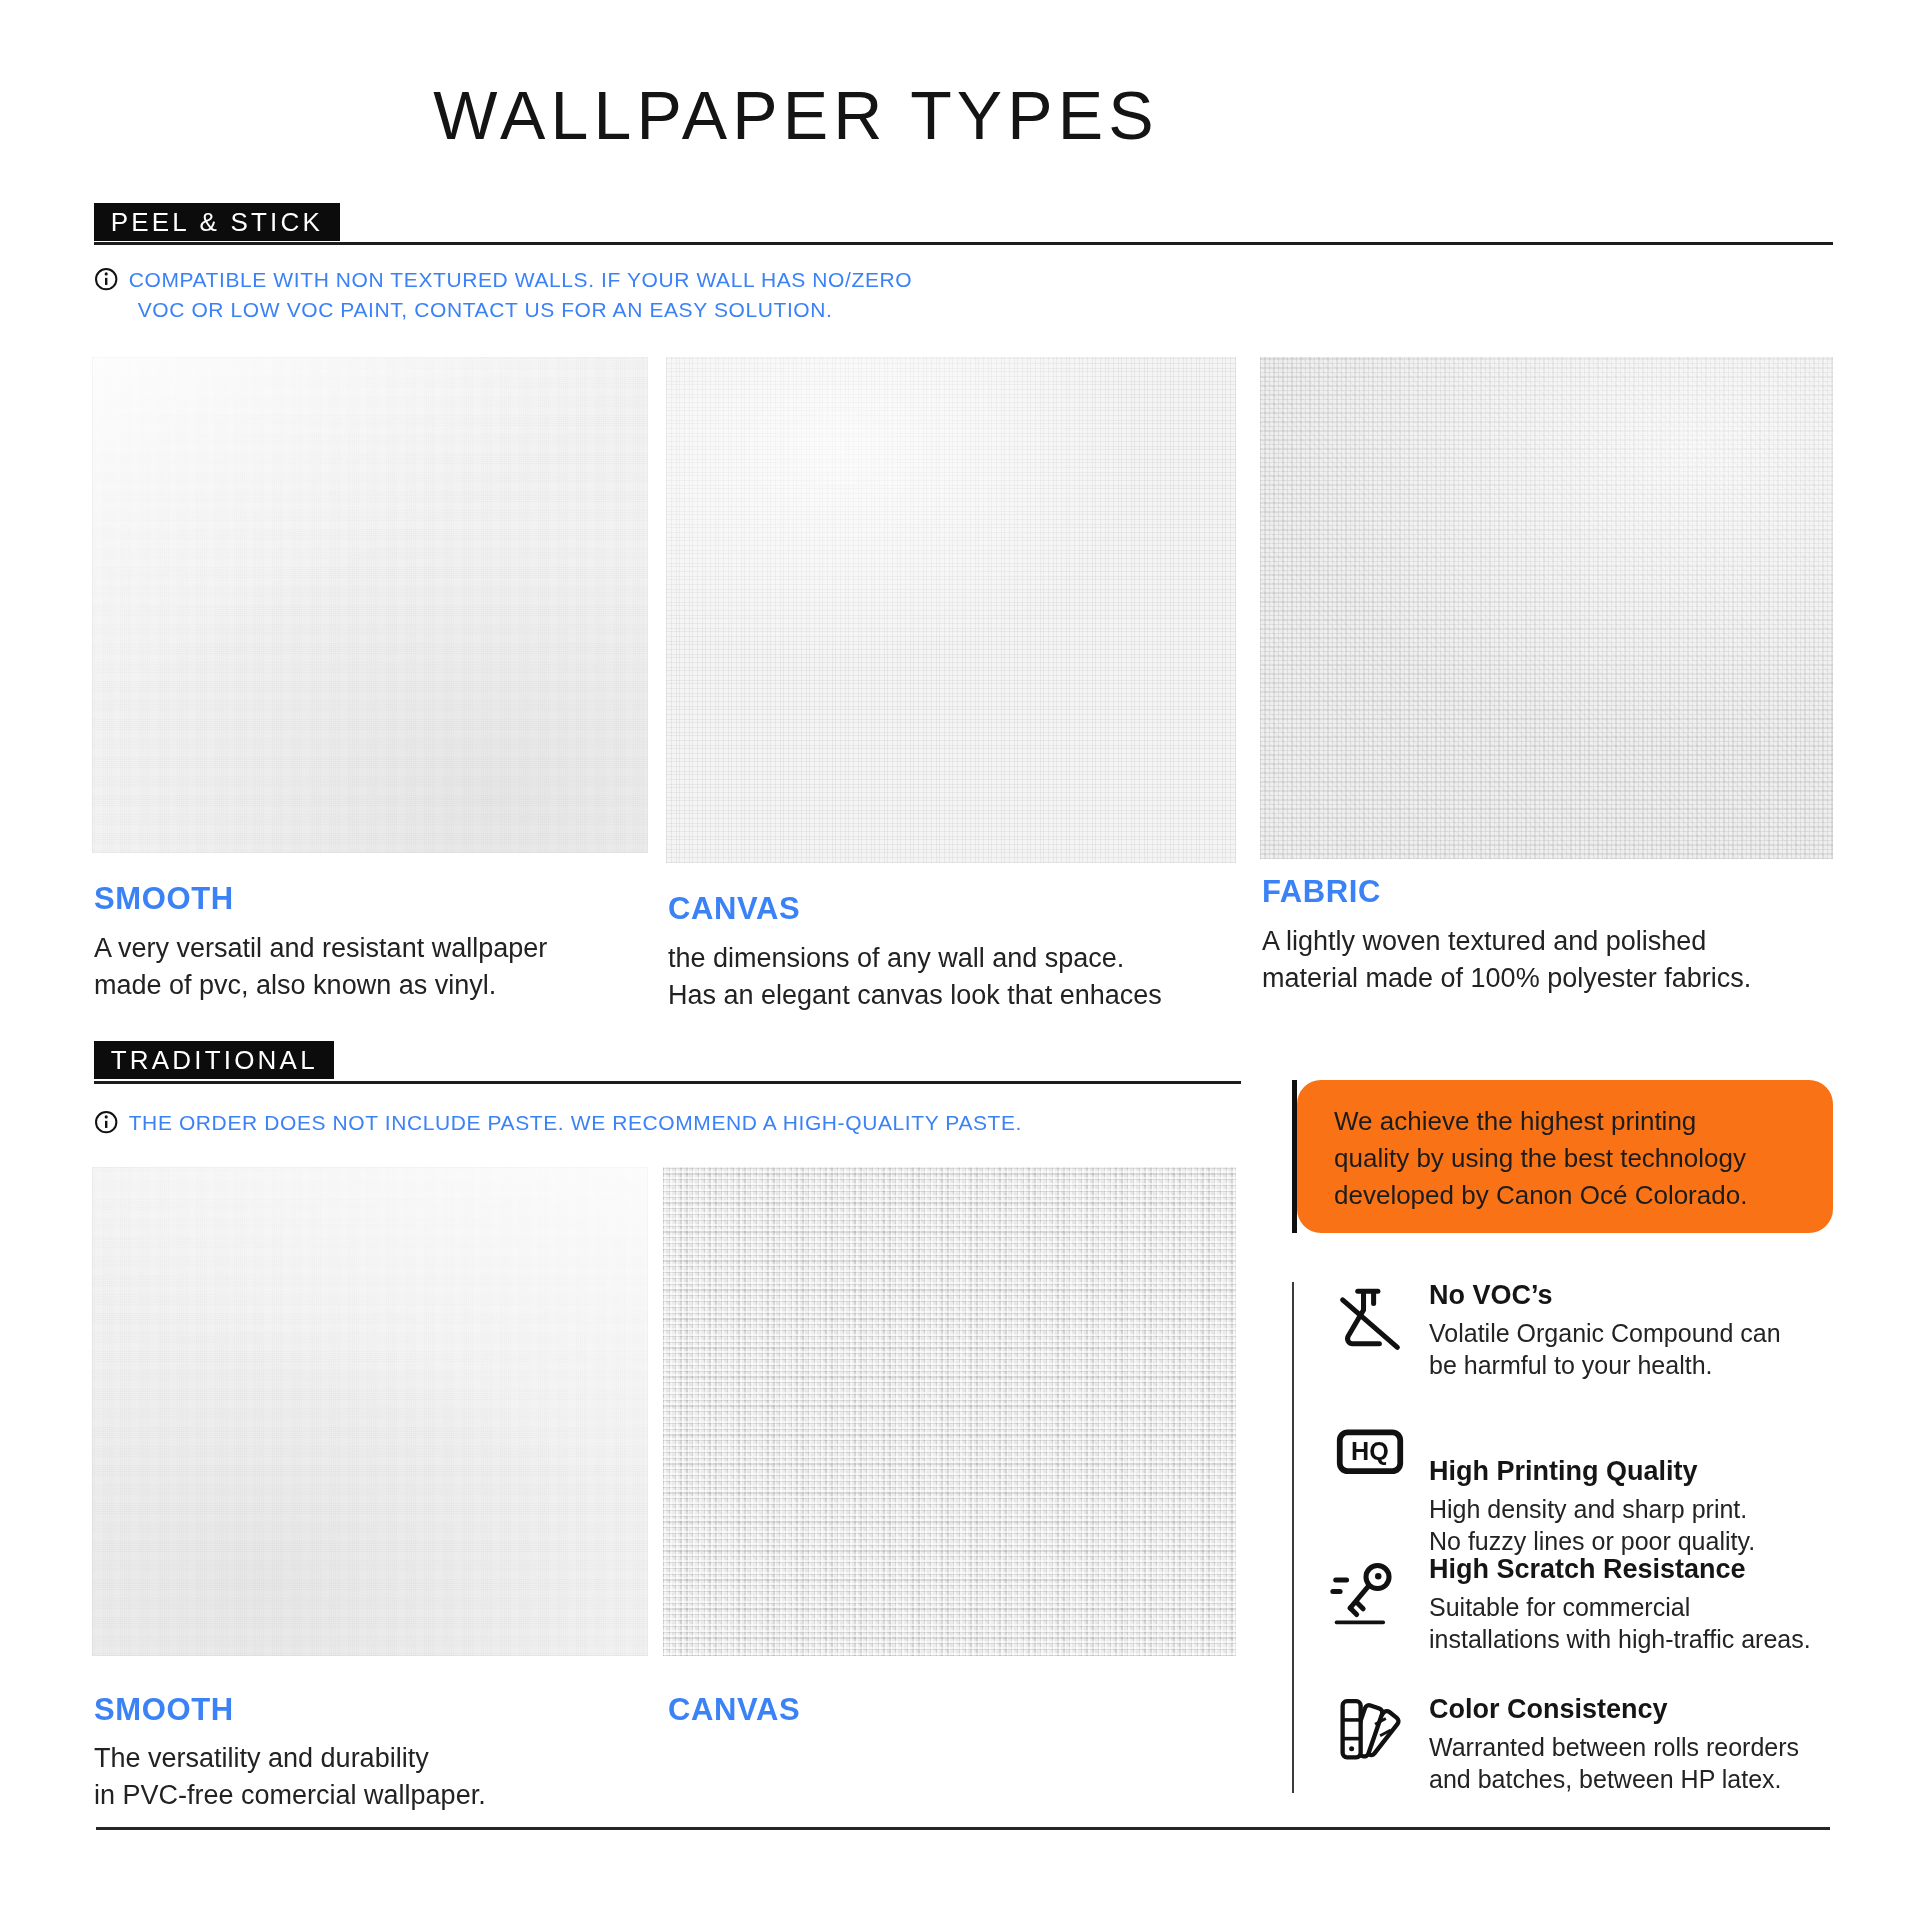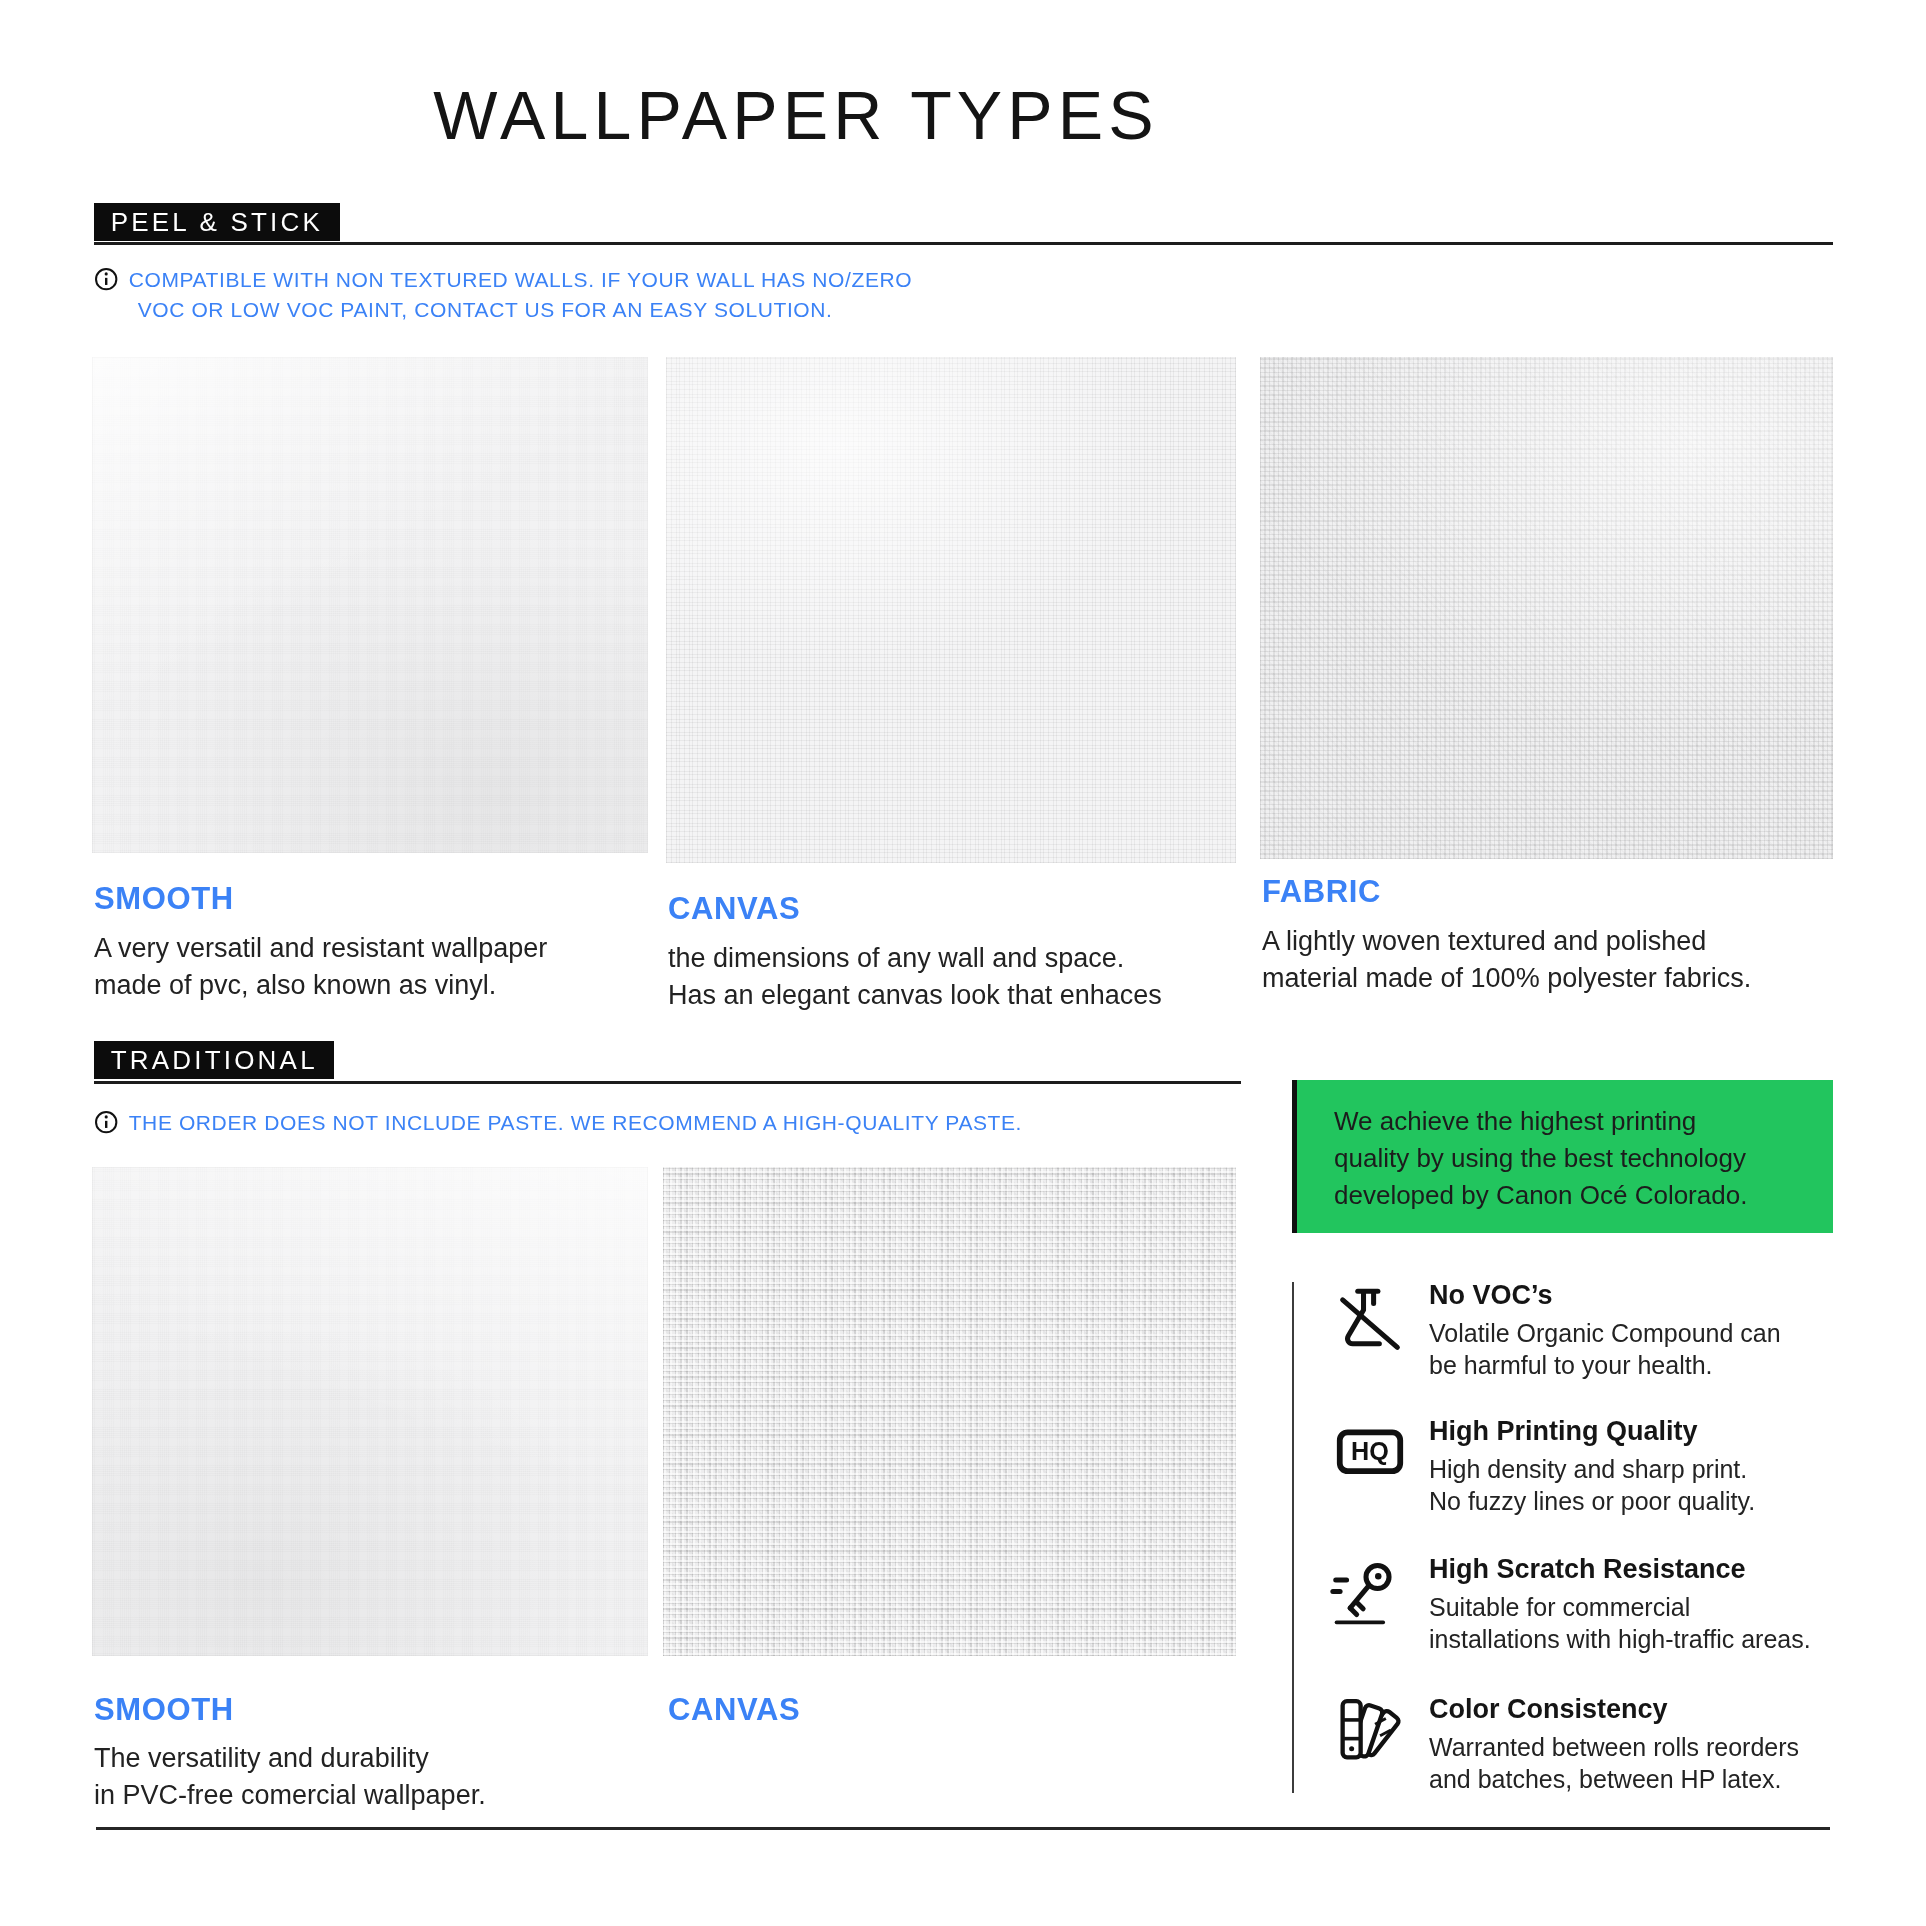--- a/index.html
+++ b/index.html
@@ -46,21 +46,21 @@
   .tex-canvas2{background:
     repeating-linear-gradient(0deg, rgba(0,0,0,0.09) 0 1.3px, rgba(255,255,255,0.55) 1.3px 3.2px, rgba(0,0,0,0) 3.2px 5.8px),
     repeating-linear-gradient(90deg, rgba(0,0,0,0.09) 0 1.3px, rgba(255,255,255,0.55) 1.3px 3.2px, rgba(0,0,0,0) 3.2px 5.8px),
     repeating-linear-gradient(45deg, rgba(0,0,0,0.03) 0 2.6px, rgba(0,0,0,0) 2.6px 7px),
     #ededee;}
 
   .sw-title{font-size:31px;font-weight:600;letter-spacing:0.6px;color:#3b82f6;}
   .sw-desc{font-size:27px;line-height:37px;font-weight:400;color:#222222;}
 
   .qbar{background:#101010;}
-  .qbox{background:#22c55e;}
+  .qbox{background:#f97316;border-radius:24px;}
   .qbox-text{font-size:26px;line-height:37px;color:#1c1c1c;padding:23px 26px 0 37px;}
 
   .vline{background:#3c3c3c;}
 
   .feat-icon{width:72px;height:72px;}
   .feat-title{font-size:27px;font-weight:600;color:#151515;}
   .feat-desc{font-size:25px;line-height:32px;color:#232323;margin-top:6.4px;}
 </style>
 </head>
 <body>
@@ -158,21 +158,21 @@
       <div>be harmful to your health.</div>
     </div>
   </div>
 
   <div class="abs feat-icon" style="left:1334px;top:1415px;">
     <svg width="72" height="72" viewBox="0 0 100 100">
       <rect x="8" y="24" width="84" height="54" rx="11" fill="none" stroke="#111" stroke-width="8"></rect>
       <text x="50" y="63" text-anchor="middle" font-family="Liberation Sans, sans-serif" font-size="35" font-weight="700" fill="#111">HQ</text>
     </svg>
   </div>
-  <div class="abs" style="left:1429px;top:1416px;width:437px;">
+  <div class="abs" style="left:1429px;top:1456px;width:437px;">
     <div class="feat-title">High Printing Quality</div>
     <div class="feat-desc">
       <div>High density and sharp print.</div>
       <div>No fuzzy lines or poor quality.</div>
     </div>
   </div>
 
   <div class="abs feat-icon" style="left:1330px;top:1554px;">
     <svg width="72" height="72" viewBox="0 0 100 100" fill="none" stroke="#111" stroke-width="7" stroke-linecap="round" stroke-linejoin="round">
       <circle cx="66" cy="32" r="16"></circle>

